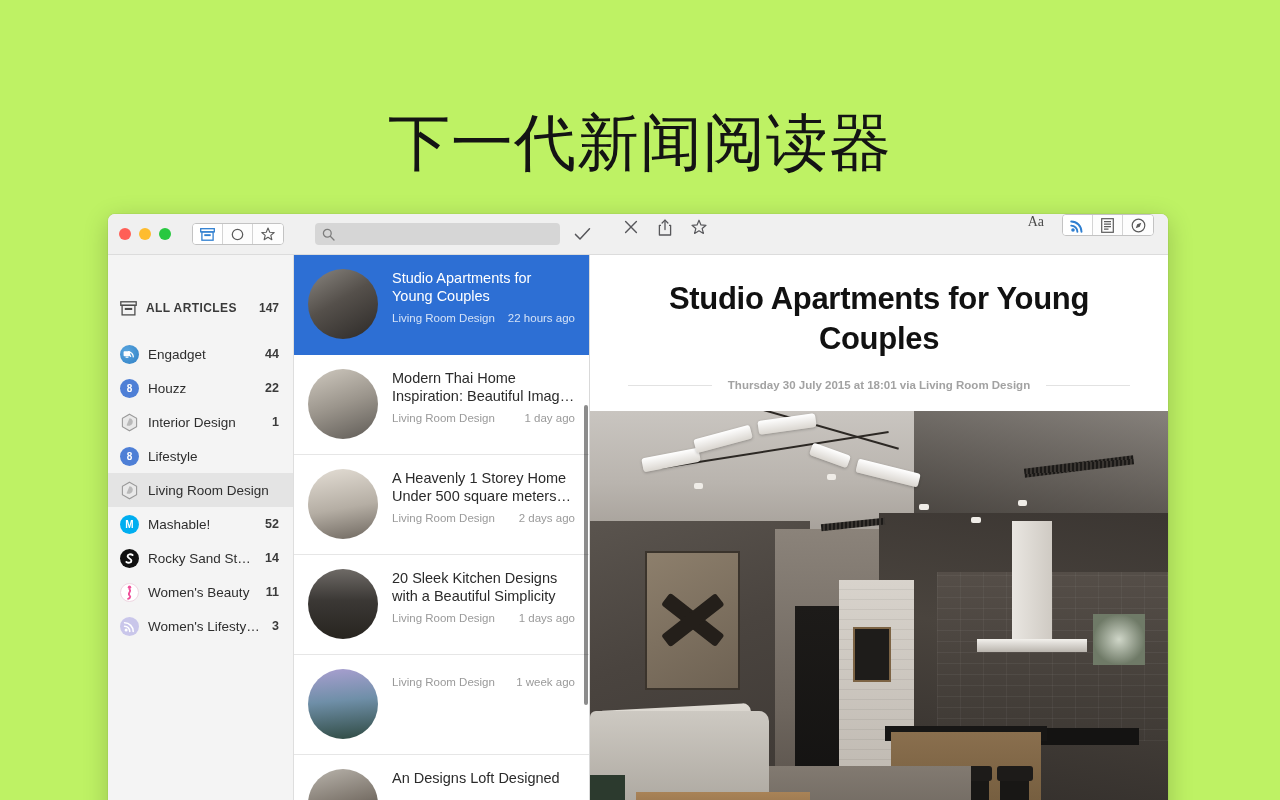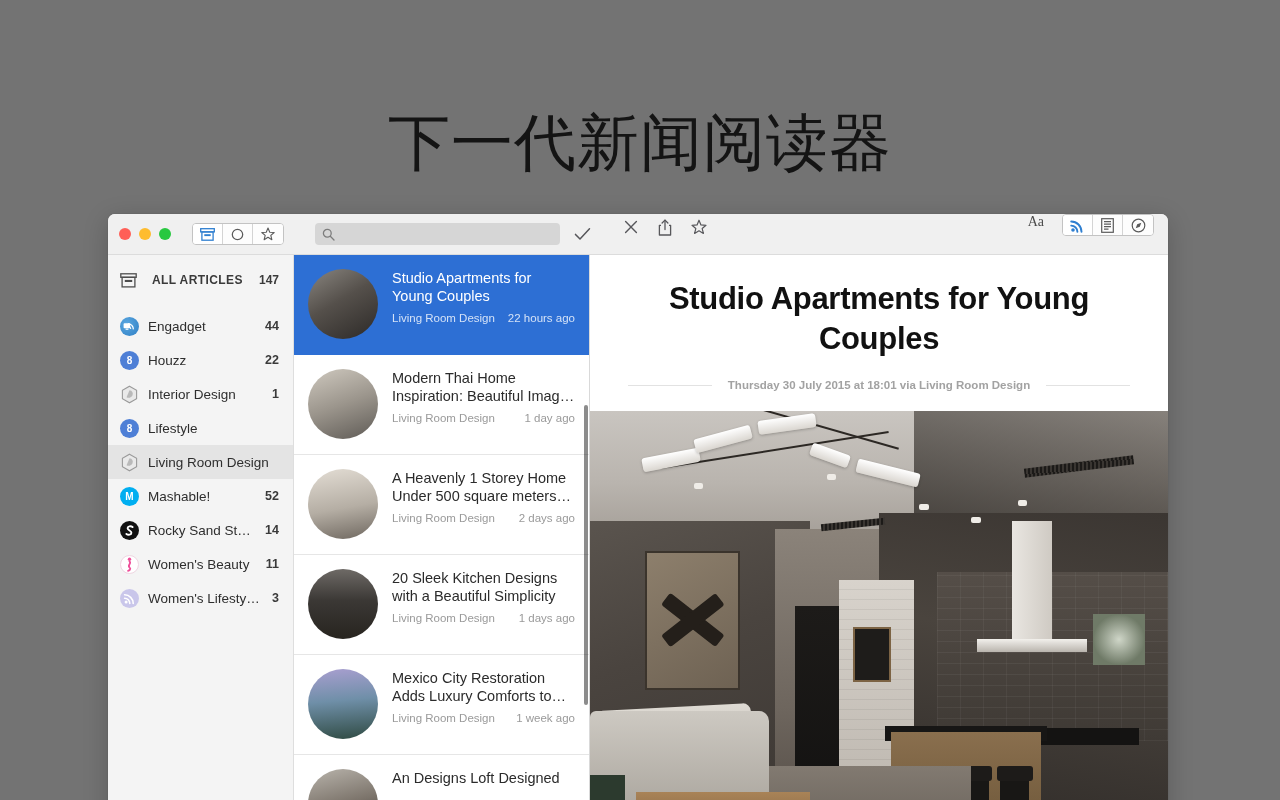--- a/index.html
+++ b/index.html
@@ -6,21 +6,21 @@
   * { box-sizing: border-box; margin: 0; padding: 0; }
   html, body {
     width: 1280px; height: 800px;
     background: #ffffff;
     font-family: "Liberation Sans", sans-serif;
     overflow: hidden;
   }
   #page {
     position: relative;
     width: 1280px; height: 800px;
-    background: #737373;
+    background: #bef264;
   }
 
   
   .hero-title {
     position: absolute;
     left: 0; top: 112px;
     width: 1280px;
     text-align: center;
     font-family: "DejaVu Sans", "Liberation Sans", sans-serif;
     font-size: 62px;
@@ -140,21 +140,22 @@
     width: 186px; height: 579px;
     background: #f4f4f4;
     border-right: 1px solid #dedede;
     padding-top: 10px;
     overflow: hidden;
   }
   .all-row {
     display: flex; align-items: center;
     height: 30px;
     padding: 0 14px 0 12px;
-    gap: 15px;
+    gap: 9px;
+    margin-top: 28px;
   }
   .all-label {
     flex: 1;
     font-size: 12px; font-weight: bold;
     letter-spacing: 0.4px;
     color: #3a3a3a;
   }
   .all-count {
     font-size: 12px; font-weight: bold; color: #3a3a3a;
   }
@@ -716,21 +717,20 @@
               <span>1 days ago</span>
             </div>
           </div>
         </div>
 
         <div class="list-item">
           <div class="thumb">
               <div class="th5"></div>
             </div>
           <div class="item-text">
-            <div class="item-title">Mexico City Restoration Adds Luxury Comforts to…</div>
             <div class="item-meta">
               <span>Living Room Design</span>
               <span>1 week ago</span>
             </div>
           </div>
         </div>
 
         <div class="list-item">
           <div class="thumb">
               <div class="th6"></div>

